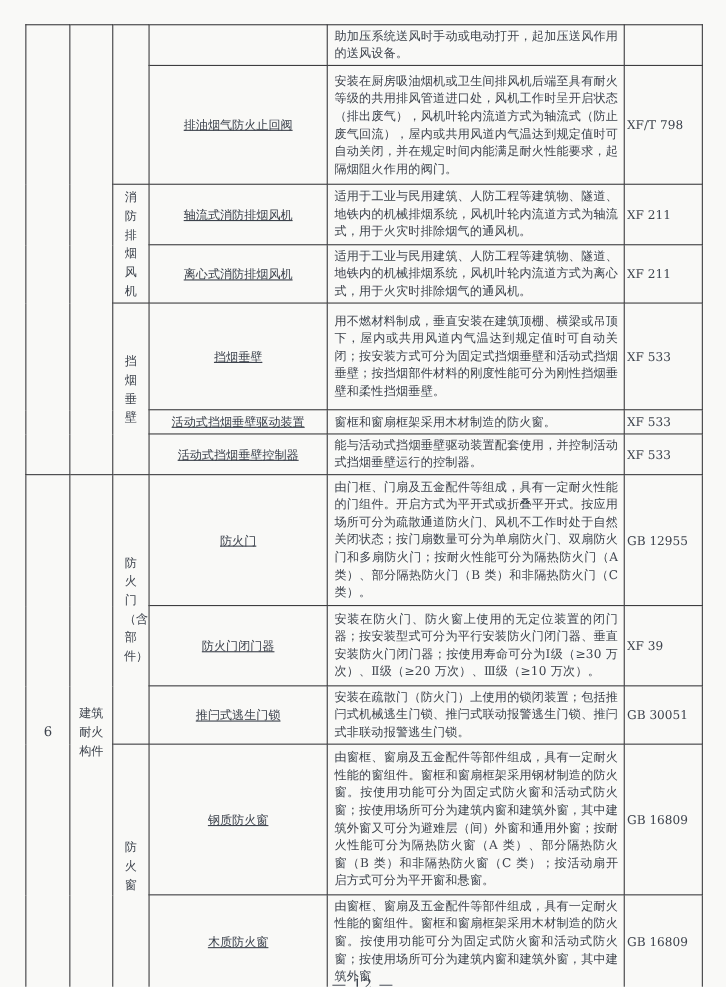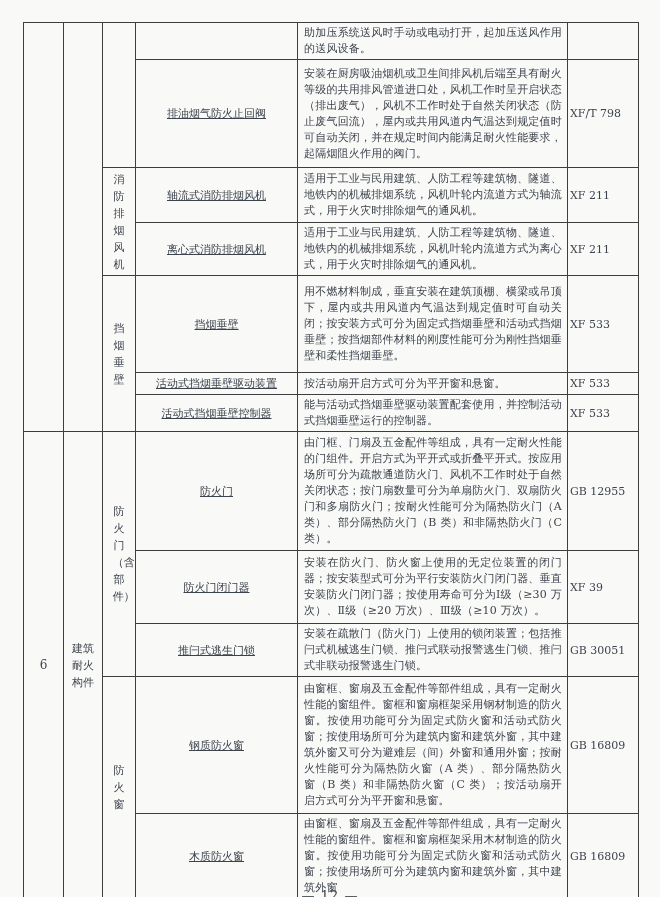--- a/index.html
+++ b/index.html
@@ -93,21 +93,21 @@
       <tr class="r1">
         <td class="c-serial" rowspan="7"></td>
         <td class="c-cat" rowspan="7"></td>
         <td class="c-sub" rowspan="2"></td>
         <td class="c-item"></td>
         <td class="c-desc">助加压系统送风时手动或电动打开，起加压送风作用的送风设备。</td>
         <td class="c-std"></td>
       </tr>
       <tr class="r2">
         <td class="c-item">排油烟气防火止回阀</td>
-        <td class="c-desc">安装在厨房吸油烟机或卫生间排风机后端至具有耐火等级的共用排风管道进口处，风机工作时呈开启状态（排出废气），风机不工作时处于自然关闭状态（防止废气回流），屋内或共用风道内气温达到规定值时可自动关闭，并在规定时间内能满足耐火性能要求，起隔烟阻火作用的阀门。</td>
+        <td class="c-desc">安装在厨房吸油烟机或卫生间排风机后端至具有耐火等级的共用排风管道进口处，风机工作时呈开启状态（排出废气），风机叶轮内流道方式为轴流式（防止废气回流），屋内或共用风道内气温达到规定值时可自动关闭，并在规定时间内能满足耐火性能要求，起隔烟阻火作用的阀门。</td>
         <td class="c-std">XF/T 798</td>
       </tr>
       <tr class="r3">
         <td class="c-sub" rowspan="2">
           <div class="vlabel">消防排烟风机</div>
         </td>
         <td class="c-item">轴流式消防排烟风机</td>
         <td class="c-desc">适用于工业与民用建筑、人防工程等建筑物、隧道、地铁内的机械排烟系统，风机叶轮内流道方式为轴流式，用于火灾时排除烟气的通风机。</td>
         <td class="c-std">XF 211</td>
       </tr>
@@ -119,21 +119,21 @@
       <tr class="r5">
         <td class="c-sub" rowspan="3">
           <div class="vlabel">挡烟垂壁</div>
         </td>
         <td class="c-item">挡烟垂壁</td>
         <td class="c-desc">用不燃材料制成，垂直安装在建筑顶棚、横梁或吊顶下，屋内或共用风道内气温达到规定值时可自动关闭；按安装方式可分为固定式挡烟垂壁和活动式挡烟垂壁；按挡烟部件材料的刚度性能可分为刚性挡烟垂壁和柔性挡烟垂壁。</td>
         <td class="c-std">XF 533</td>
       </tr>
       <tr class="r6">
         <td class="c-item">活动式挡烟垂壁驱动装置</td>
-        <td class="c-desc">按活动扇开启方式可分为平开窗和悬窗。</td>
+        <td class="c-desc">窗框和窗扇框架采用木材制造的防火窗。</td>
         <td class="c-std">XF 533</td>
       </tr>
       <tr class="r7">
         <td class="c-item">活动式挡烟垂壁控制器</td>
         <td class="c-desc">能与活动式挡烟垂壁驱动装置配套使用，并控制活动式挡烟垂壁运行的控制器。</td>
         <td class="c-std">XF 533</td>
       </tr>
       <tr class="r8">
         <td class="c-serial" rowspan="5">6</td>
         <td class="c-cat" rowspan="5">

